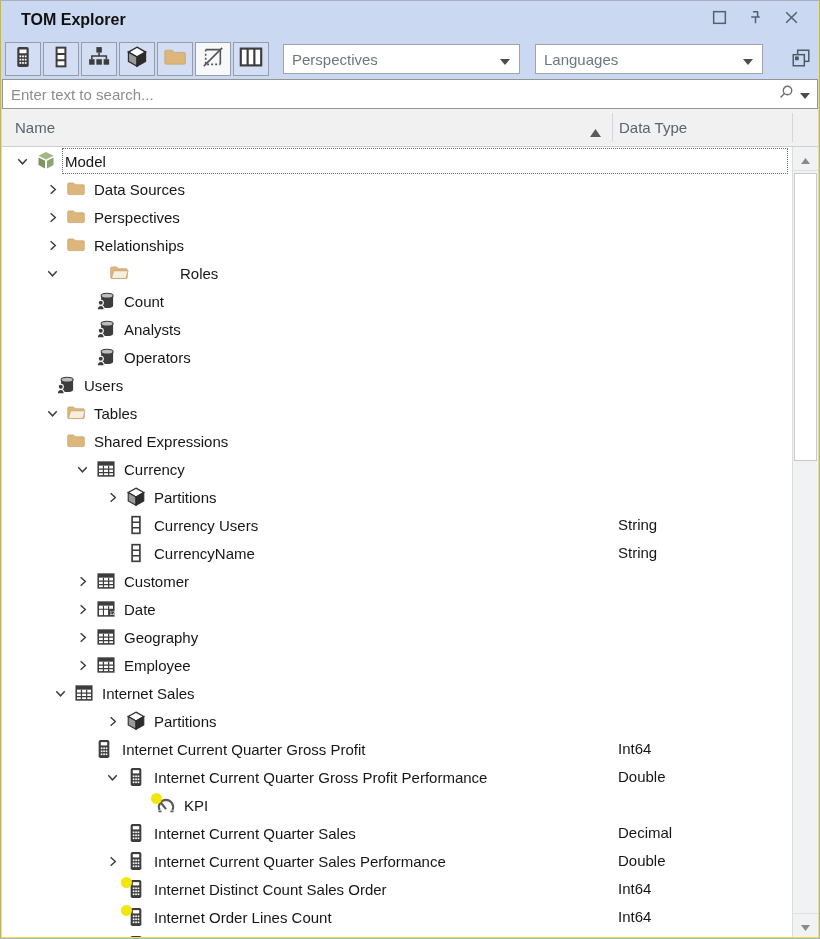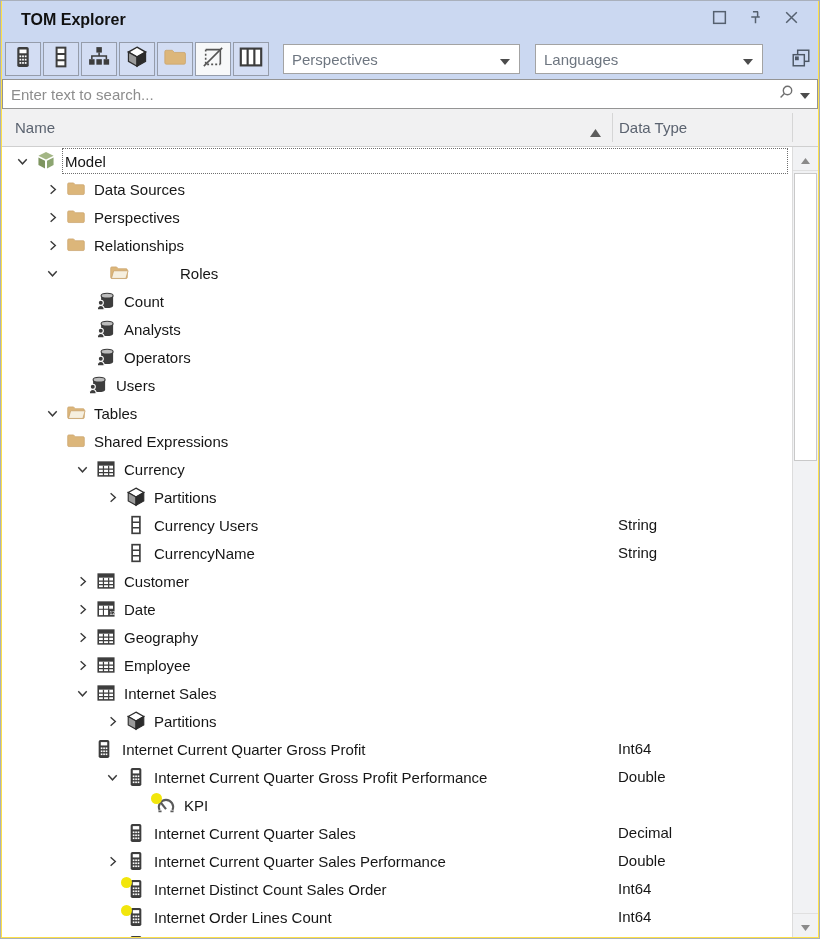--- a/index.html
+++ b/index.html
@@ -311,21 +311,21 @@
             <path d="M4.6 4.2 v9 a5.4 2.2 0 0 0 10.8 0 v-9 z" fill="#3d3d3d"></path>
             <ellipse cx="10" cy="4.2" rx="5.4" ry="2.2" fill="#bdbdbd" stroke="#3d3d3d" stroke-width="1"></ellipse>
             <circle cx="4.3" cy="10.6" r="2.3" fill="#3d3d3d" stroke="#fff" stroke-width="1"></circle>
             <path d="M1.2 17 q0-3.9 3.1-3.9 q3.1 0 3.1 3.9 z" fill="#3d3d3d" stroke="#fff" stroke-width="1"></path>
           </svg>
         </span>
         <span class="labelwrap">
           <span class="nodelabel">Operators</span>
         </span>
       </div>
-      <div class="row" style="padding-left: 60px;">
+      <div class="row" style="padding-left: 28px;">
         <span class="chev"></span>
         <span class="nodeicon">
           <svg width="20" height="20" viewBox="0 0 18 18">
             <path d="M4.6 4.2 v9 a5.4 2.2 0 0 0 10.8 0 v-9 z" fill="#3d3d3d"></path>
             <ellipse cx="10" cy="4.2" rx="5.4" ry="2.2" fill="#bdbdbd" stroke="#3d3d3d" stroke-width="1"></ellipse>
             <circle cx="4.3" cy="10.6" r="2.3" fill="#3d3d3d" stroke="#fff" stroke-width="1"></circle>
             <path d="M1.2 17 q0-3.9 3.1-3.9 q3.1 0 3.1 3.9 z" fill="#3d3d3d" stroke="#fff" stroke-width="1"></path>
           </svg>
         </span>
         <span class="labelwrap">
@@ -482,21 +482,21 @@
           <svg width="20" height="20" viewBox="0 0 18 18">
             <rect x="2" y="2.8" width="14" height="12.4" fill="#fff" stroke="#3d3d3d" stroke-width="1.4"></rect>
             <rect x="2" y="2.8" width="14" height="3.2" fill="#3d3d3d"></rect>
             <path d="M6.7 6 V15.2 M11.4 6 V15.2 M2 9.2 H16 M2 12.2 H16" stroke="#3d3d3d" stroke-width="1.1" fill="none"></path>
           </svg>
         </span>
         <span class="labelwrap">
           <span class="nodelabel">Employee</span>
         </span>
       </div>
-      <div class="row" style="padding-left: 68px;">
+      <div class="row" style="padding-left: 46px;">
         <span class="chev">
           <svg width="15" height="15" viewBox="0 0 16 16">
             <path d="M3.5 5.5 L8 10.5 L12.5 5.5" fill="none" stroke="#3a3a3a" stroke-width="1.5"></path>
           </svg>
         </span>
         <span class="nodeicon">
           <svg width="20" height="20" viewBox="0 0 18 18">
             <rect x="2" y="2.8" width="14" height="12.4" fill="#fff" stroke="#3d3d3d" stroke-width="1.4"></rect>
             <rect x="2" y="2.8" width="14" height="3.2" fill="#3d3d3d"></rect>
             <path d="M6.7 6 V15.2 M11.4 6 V15.2 M2 9.2 H16 M2 12.2 H16" stroke="#3d3d3d" stroke-width="1.1" fill="none"></path>

